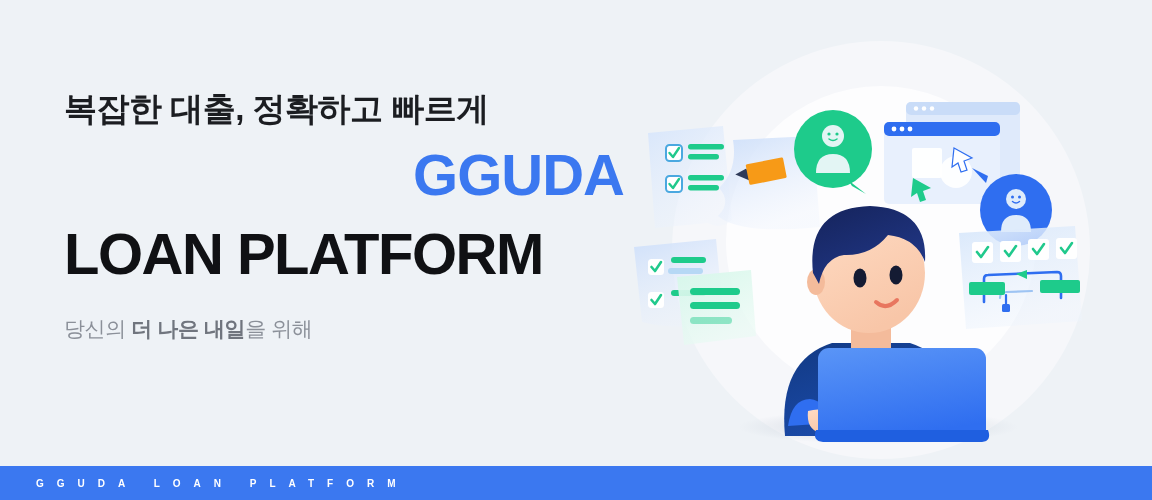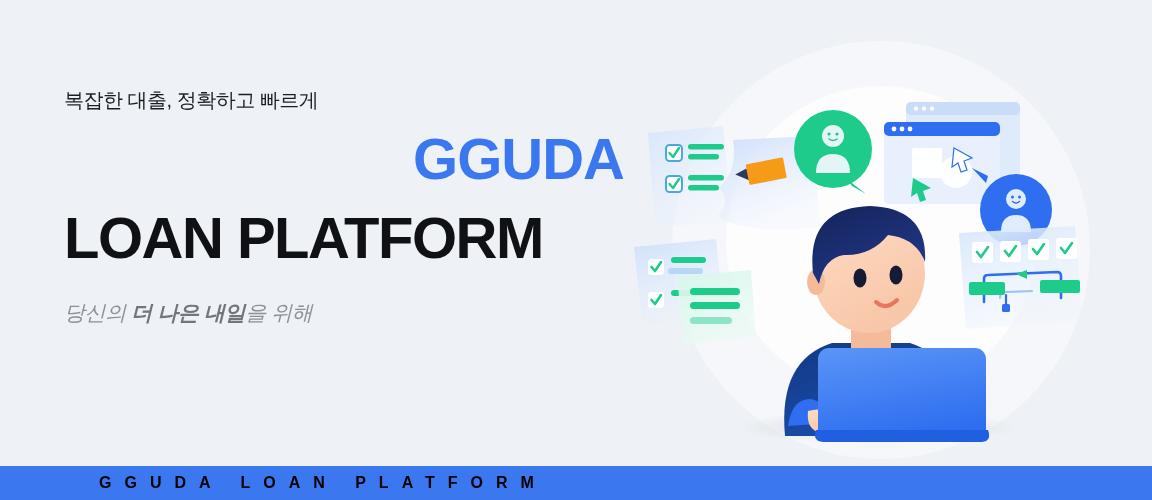--- a/index.html
+++ b/index.html
@@ -32,22 +32,22 @@
     background:#fdfdfe;
   }
 
   
   .copy{
     position:absolute;
     left:64px; top:88px;
     width:560px;
   }
   .tagline{
-    font-size:20px;
-    font-weight:normal;
+    font-size:33px;
+    font-weight:bold;
     color:#1b1d21;
     letter-spacing:-0.5px;
     line-height:1.25;
   }
   .brand{
     margin-top:16px;
     font-size:58px;
     font-weight:bold;
     color:#3b78f0;
     letter-spacing:-1px;
@@ -61,37 +61,36 @@
     color:#101114;
     letter-spacing:-1.5px;
     line-height:1.05;
   }
   .subcopy{
     margin-top:28px;
     font-size:21px;
     color:#8b9099;
     line-height:1.55;
     letter-spacing:-0.4px;
-    font-style:italic;
   }
   .subcopy b{ color:#70757e; font-weight:bold; }
 
   
   .ticker{
     position:absolute;
     left:0; bottom:0;
     width:1152px; height:34px;
     background:#3b78f0;
     display:flex;
     align-items:center;
   }
   .ticker-text{
-    padding-left:99px;
-    color:#000000;
-    font-size:16px;
+    padding-left:36px;
+    color:#ffffff;
+    font-size:10px;
     font-weight:bold;
     letter-spacing:13px;
     white-space:nowrap;
   }
 
   
   .illu{
     position:absolute;
     left:620px; top:30px;
     width:532px; height:430px;

